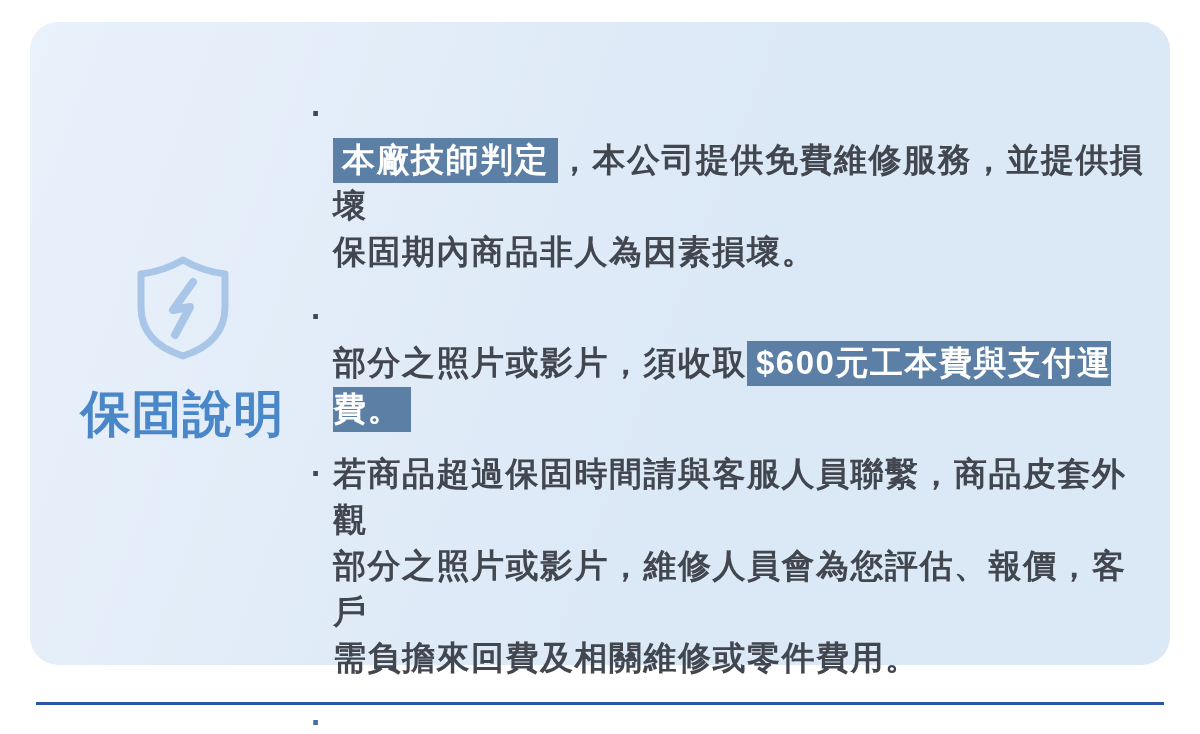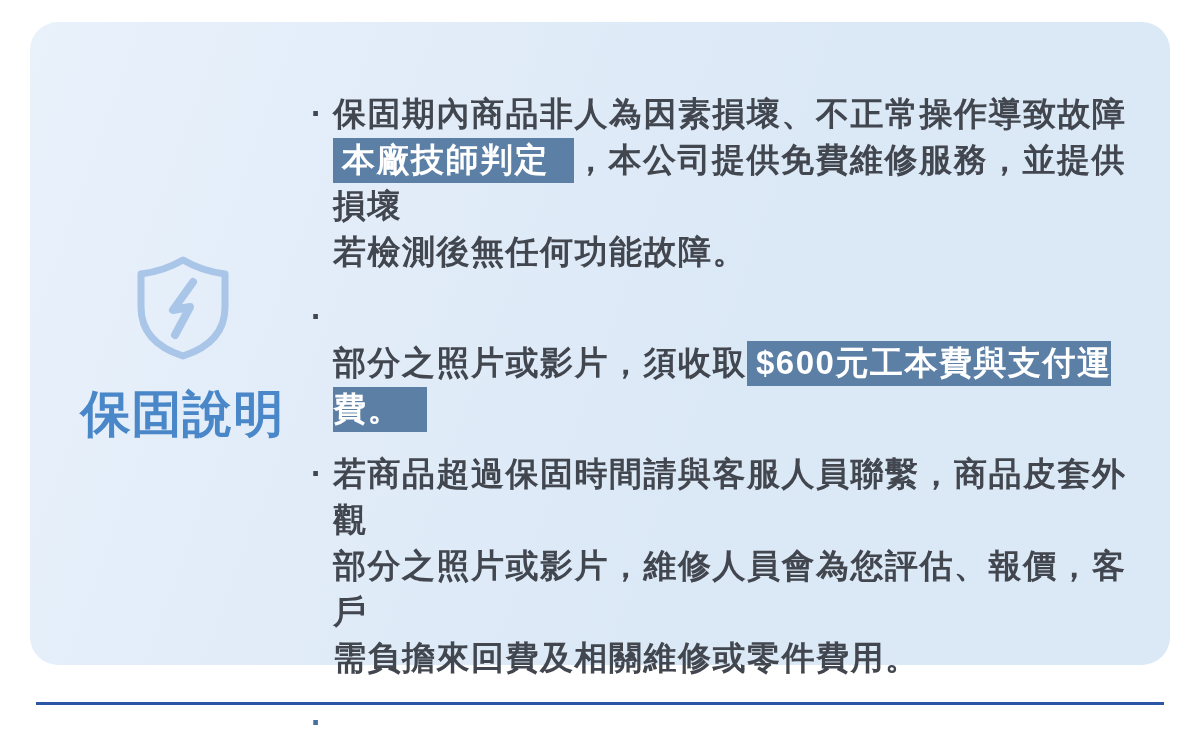--- a/index.html
+++ b/index.html
@@ -38,21 +38,21 @@
     color: var(--text, #42464f);
   }
   .bullet .marker {
     position: absolute; left: -22px; top: 0;
     font-size: 33px; line-height: 46px;
   }
   .bullet.accent, .bullet.accent .marker { color: var(--accent_text, #47719f); }
   .hl {
     background: var(--highlight_bg, #5c7fa5);
     color: var(--highlight_text, #ffffff);
-    padding: 3px 25px 5px 9px;
+    padding: 3px 9px 5px 9px;
   }
   .divider {
     position: absolute; left: 36px; top: 702px;
     width: 1128px; height: 3px;
     background: var(--divider, #2b55a5);
   }
   svg .shield-stroke { stroke: var(--icon, #a9c6e8); }
 </style>
 </head>
 <body>
@@ -66,21 +66,21 @@
         <path class="shield-stroke" d="M60 27 L 40 55 L 57 52 L 42 80" stroke-width="8" stroke-linecap="round" stroke-linejoin="round" fill="none"></path>
       </svg>
     </div>
     <div class="title">保固說明</div>
   </div>
 
   <div class="content-col">
     <ul class="bullet-list">
       <li class="bullet">
         <span class="marker">·</span>
-        <span><span>保固期內商品非人為因素損壞、不正常操作導致故障</span><br><span class="hl">本廠技師判定</span><span>，本公司提供免費維修服務，並提供損壞</span><br><span>若檢測後無任何功能故障。</span></span>
+        <span><br><span class="hl">本廠技師判定</span><span>，本公司提供免費維修服務，並提供損壞</span><br><span>保固期內商品非人為因素損壞。</span></span>
       </li>
       <li class="bullet">
         <span class="marker">·</span>
         <span><br><span>部分之照片或影片，須收取</span><span class="hl">$600元工本費與支付運費。</span></span>
       </li>
       <li class="bullet">
         <span class="marker">·</span>
         <span><span>若商品超過保固時間請與客服人員聯繫，商品皮套外觀</span><br><span>部分之照片或影片，維修人員會為您評估、報價，客戶</span><br><span>需負擔來回費及相關維修或零件費用。</span></span>
       </li>
       <li class="bullet accent">

